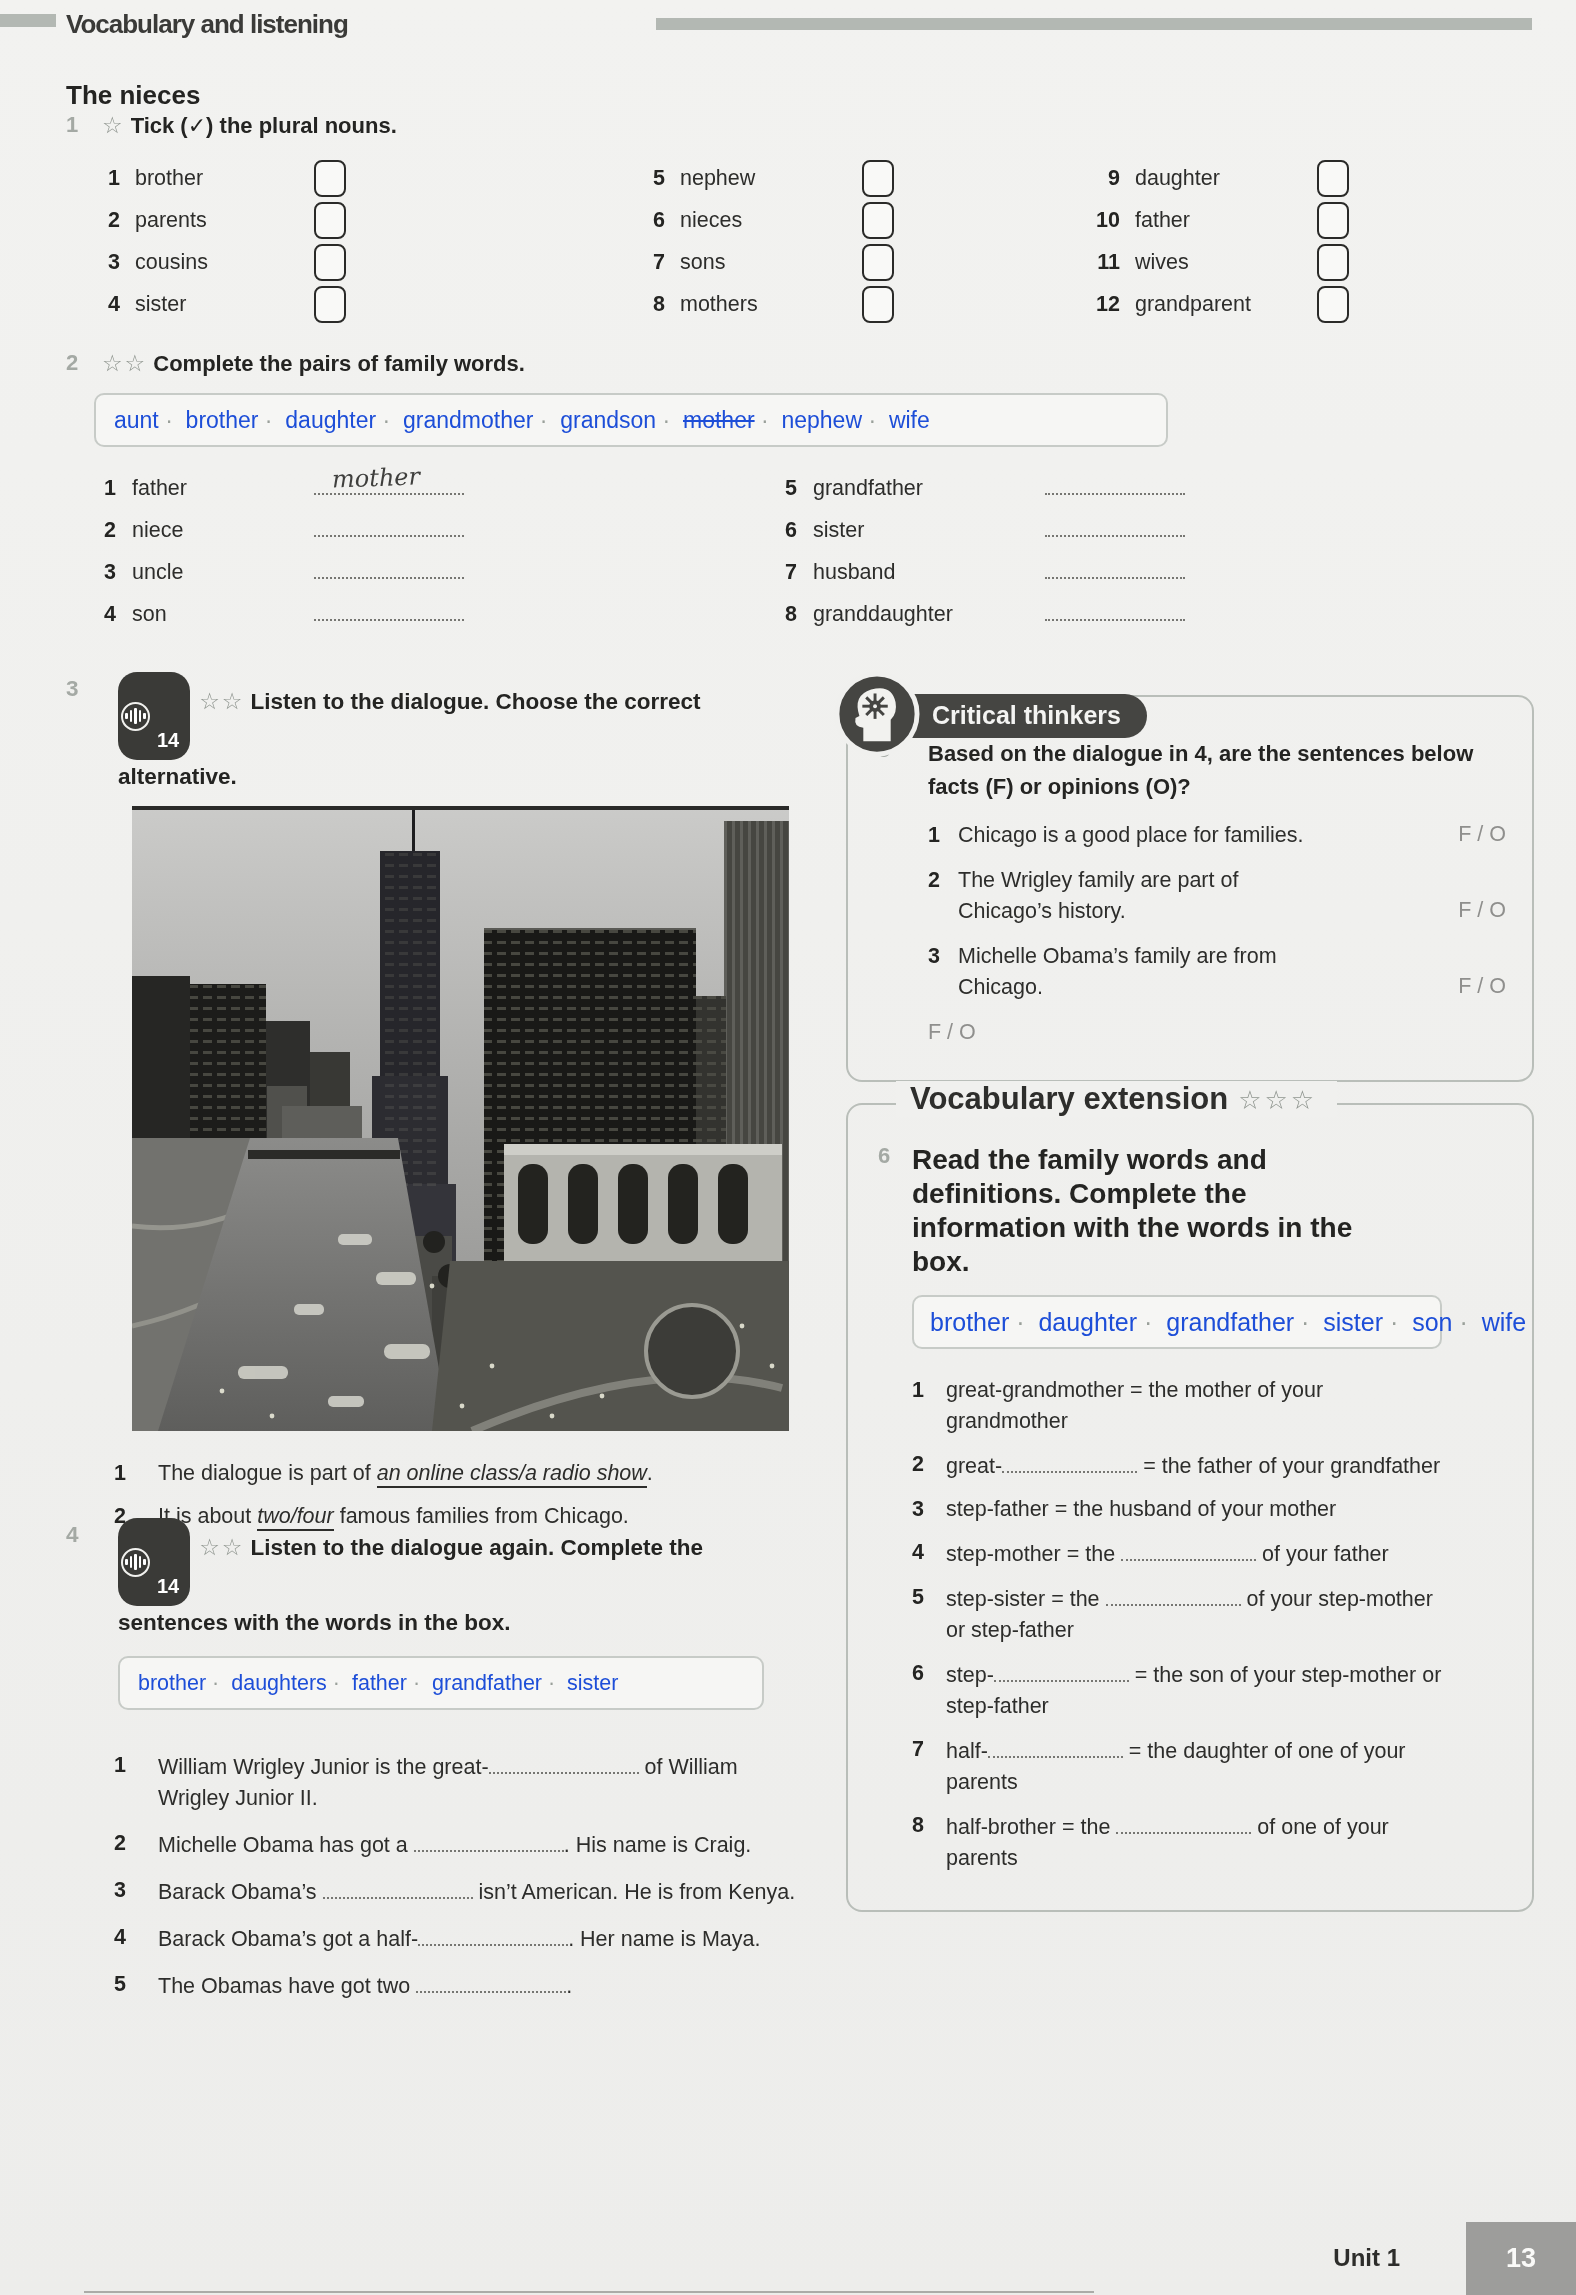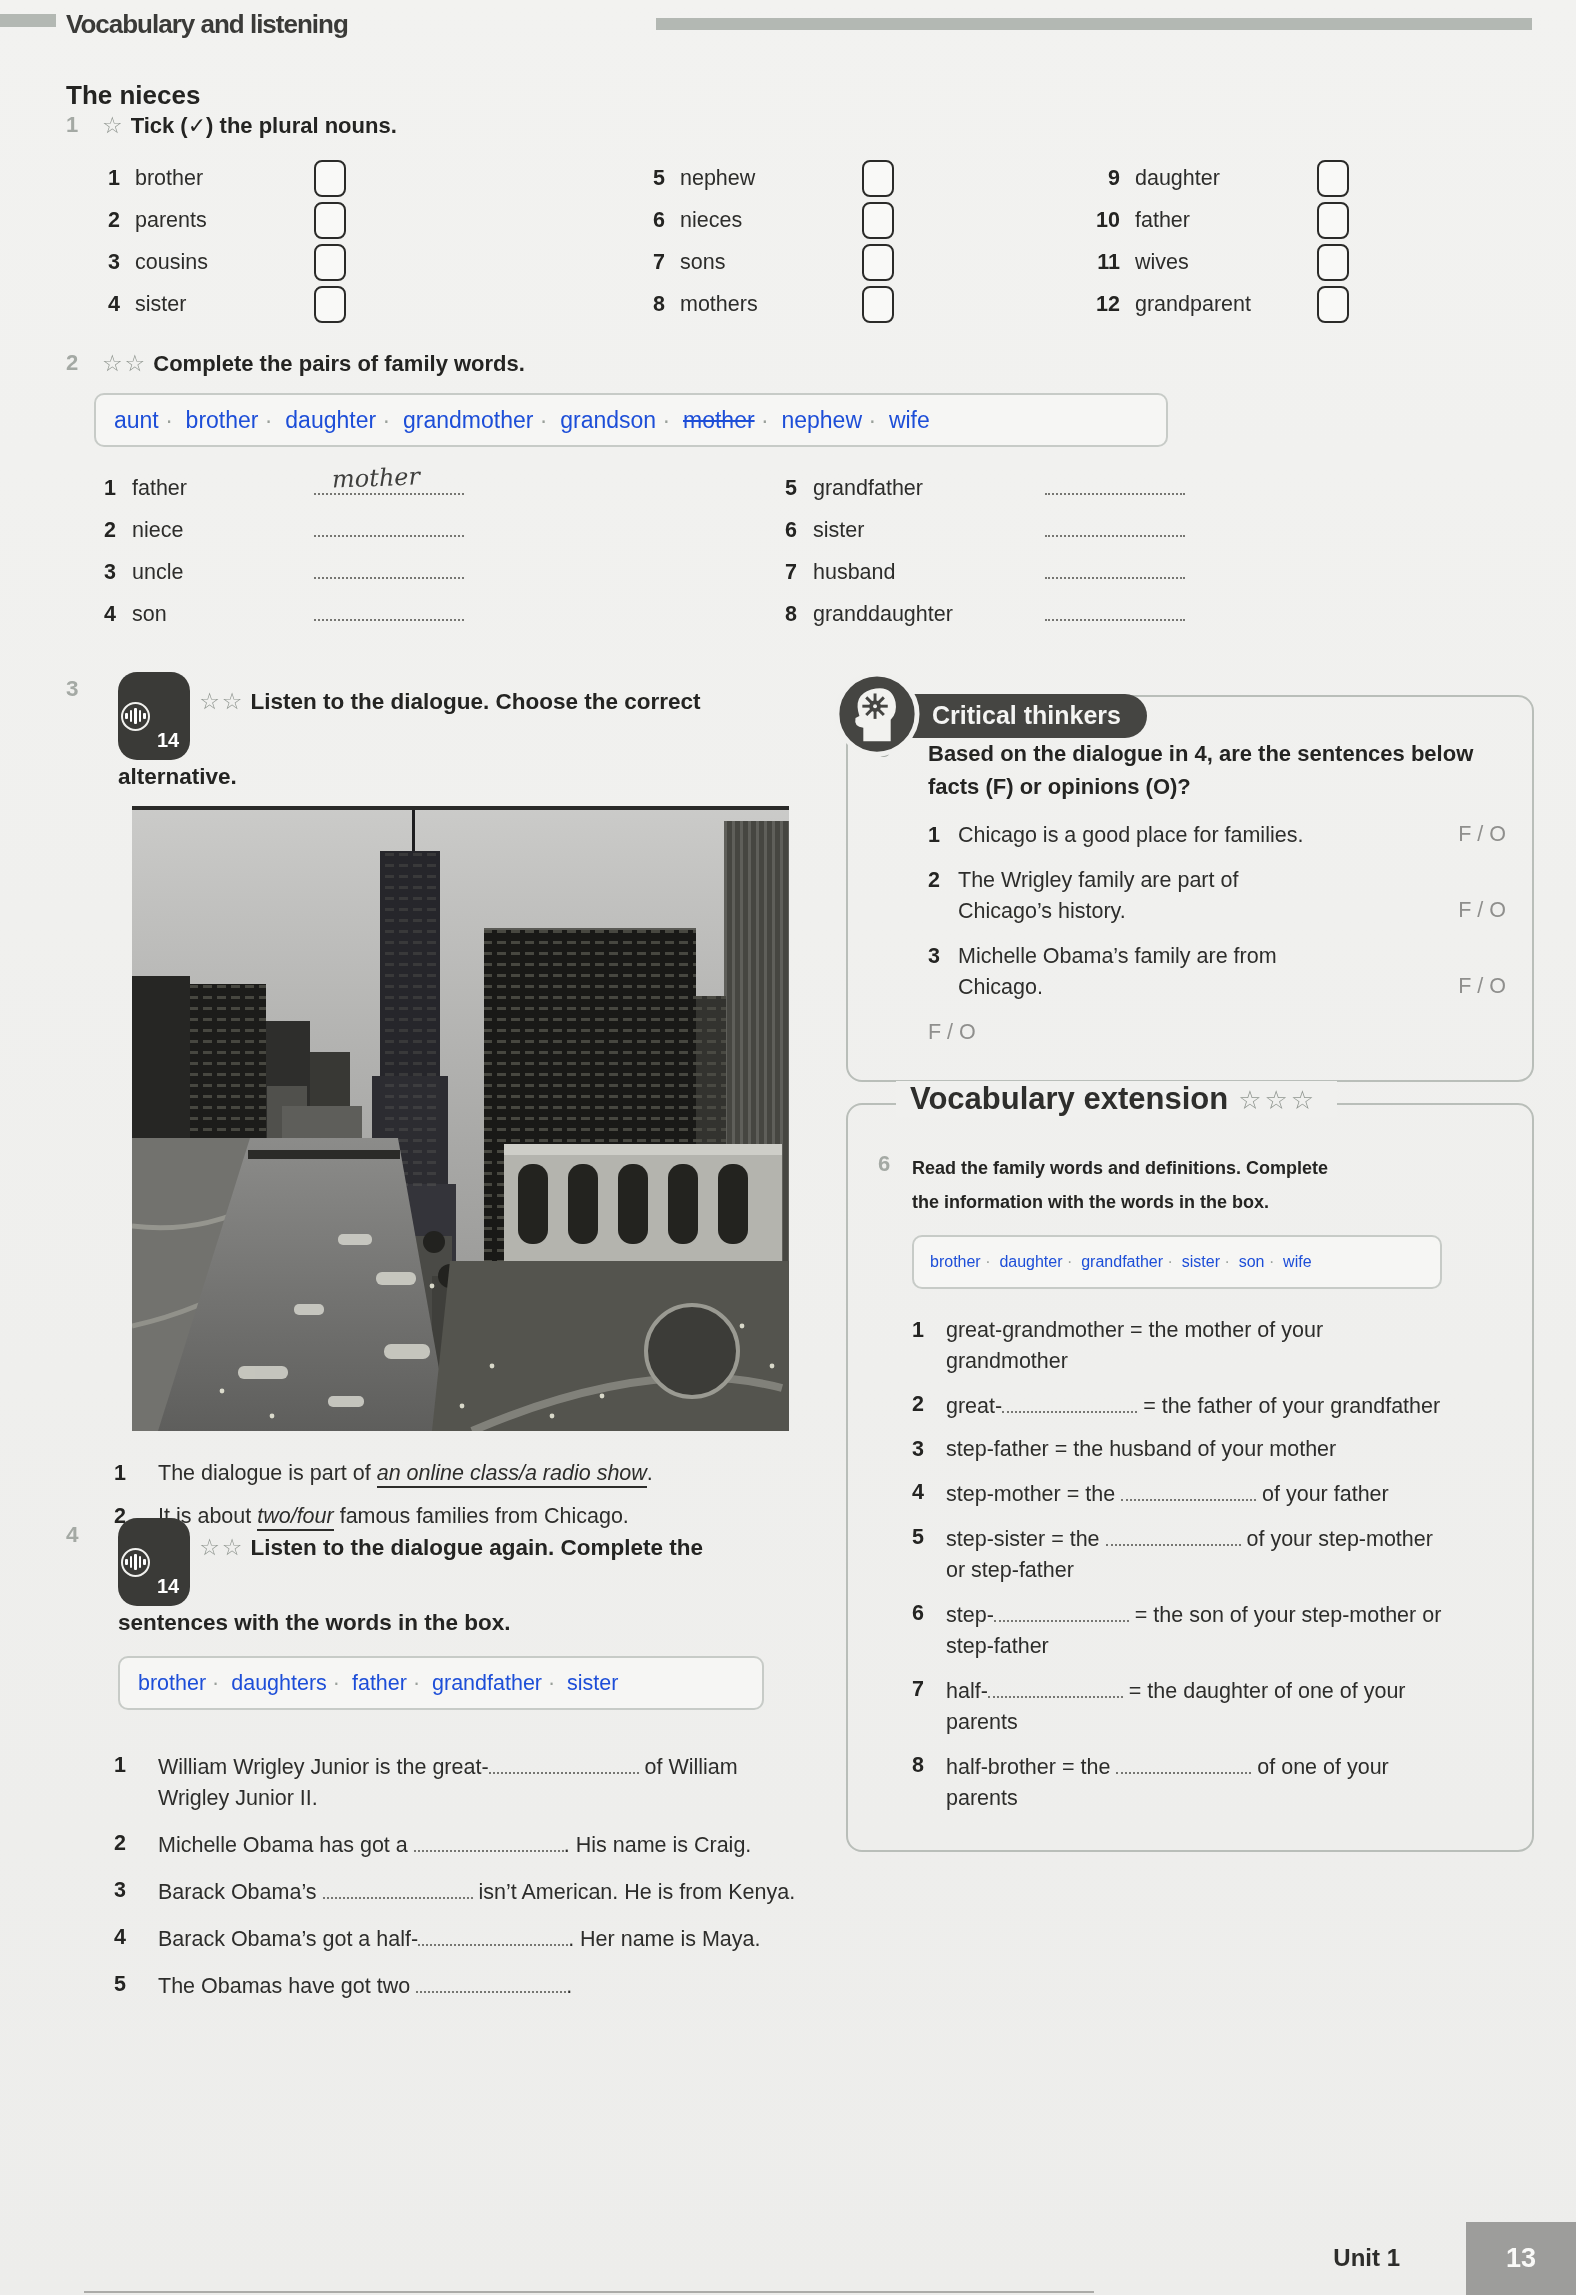--- a/index.html
+++ b/index.html
@@ -91,22 +91,22 @@
   .ct-wrap-narrow .ct-line{display:inline-block;max-width:345px;vertical-align:top;}
   .ct-wrap-wide .ct-line{display:inline-block;max-width:430px;vertical-align:top;}
   .fo{color:#8f8f8d;font-size:21.5px;white-space:nowrap;padding-bottom:1px;}
 
   .ve-box{top:1103px;padding:38px 26px 24px 30px;}
   .ve-title{position:absolute;top:-24px;left:48px;background:#f0f0ee;padding:0 14px;font-size:31px;font-weight:bold;color:#2e2e2c;white-space:nowrap;}
   .ve-title .stars{font-size:26px;margin-left:10px;letter-spacing:3px;}
   .ve-ex{position:relative;}
   .ve-ex .ex-num{font-size:22px;}
   .ve-content{margin-left:34px;}
-  .ve-instr{font-weight:bold;font-size:18px;line-height:34px;max-width:445px;color:#242422;margin-top:8px;}
-  .ve-box .wordbox{margin-top:16px;width:530px;font-size:16px;box-sizing:border-box;padding:10px 16px;}
+  .ve-instr{font-weight:bold;font-size:28px;line-height:34px;max-width:445px;color:#242422;}
+  .ve-box .wordbox{margin-top:16px;width:530px;font-size:25px;box-sizing:border-box;padding:10px 16px;}
   .ve-items{margin-top:26px;}
   .d-row{position:relative;padding-left:34px;font-size:21.5px;line-height:31px;margin-bottom:12px;max-width:500px;}
   .d-row .inum{position:absolute;left:0;}
   .d-row .blank{width:135px;}
 
   
   .footer-unit{position:absolute;right:176px;top:2244px;font-size:24px;font-weight:bold;color:#2d2d2b;}
   .footer-pagebox{position:absolute;right:0;top:2222px;width:110px;height:73px;background:#9d9d9b;display:flex;align-items:center;justify-content:center;font-size:27px;font-weight:bold;color:#fafaf8;}
   .scan-line{position:absolute;left:84px;bottom:2px;width:1010px;height:2px;background:#6a6a66;opacity:.5;}
 </style>

